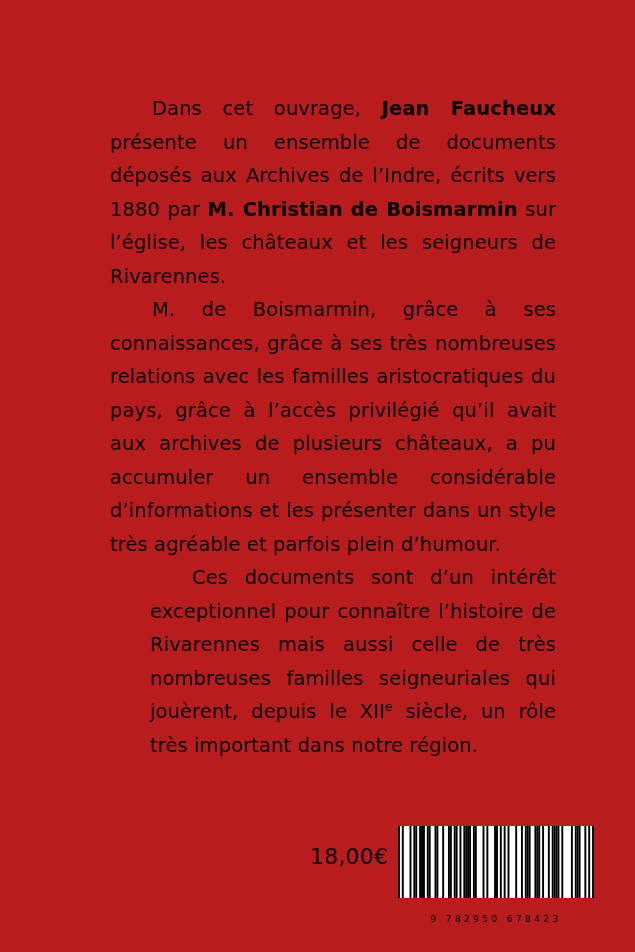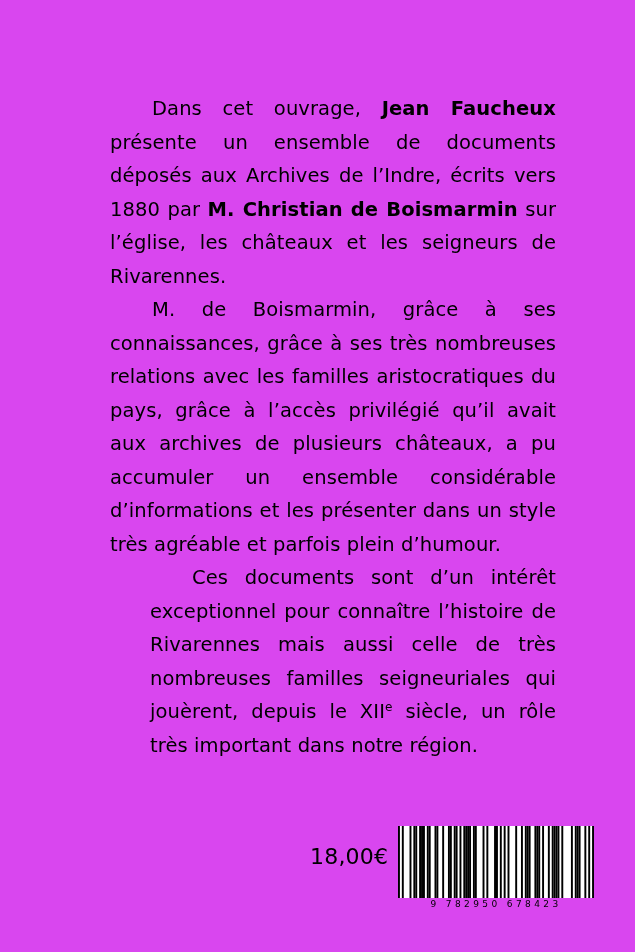--- a/index.html
+++ b/index.html
@@ -11,21 +11,21 @@
     width: 635px;
     height: 952px;
     font-family: "DejaVu Sans", sans-serif;
     color: #000000;
     position: relative;
     overflow: hidden;
   }
   .page {
     position: absolute;
     inset: 0;
-    background: #d946ef;
+    background: #b91c1c;
   }
   .blurb {
     position: absolute;
     left: 110px;
     top: 92px;
     width: 446px;
     font-size: 19.5px;
     line-height: 33.5px;
     text-align: justify;
     text-justify: inter-word;
@@ -69,21 +69,21 @@
     top: 0px;
     width: 196px;
     height: 100px;
   }
   .barcode {
     width: 196px;
     height: 72px;
     display: block;
   }
   .barcode-digits {
-    margin-top: 1px;
+    margin-top: 16px;
     font-family: "DejaVu Sans", sans-serif;
     font-size: 9px;
     letter-spacing: 3.4px;
     text-align: center;
     width: 196px;
   }
 </style>
 </head>
 <body>
 

